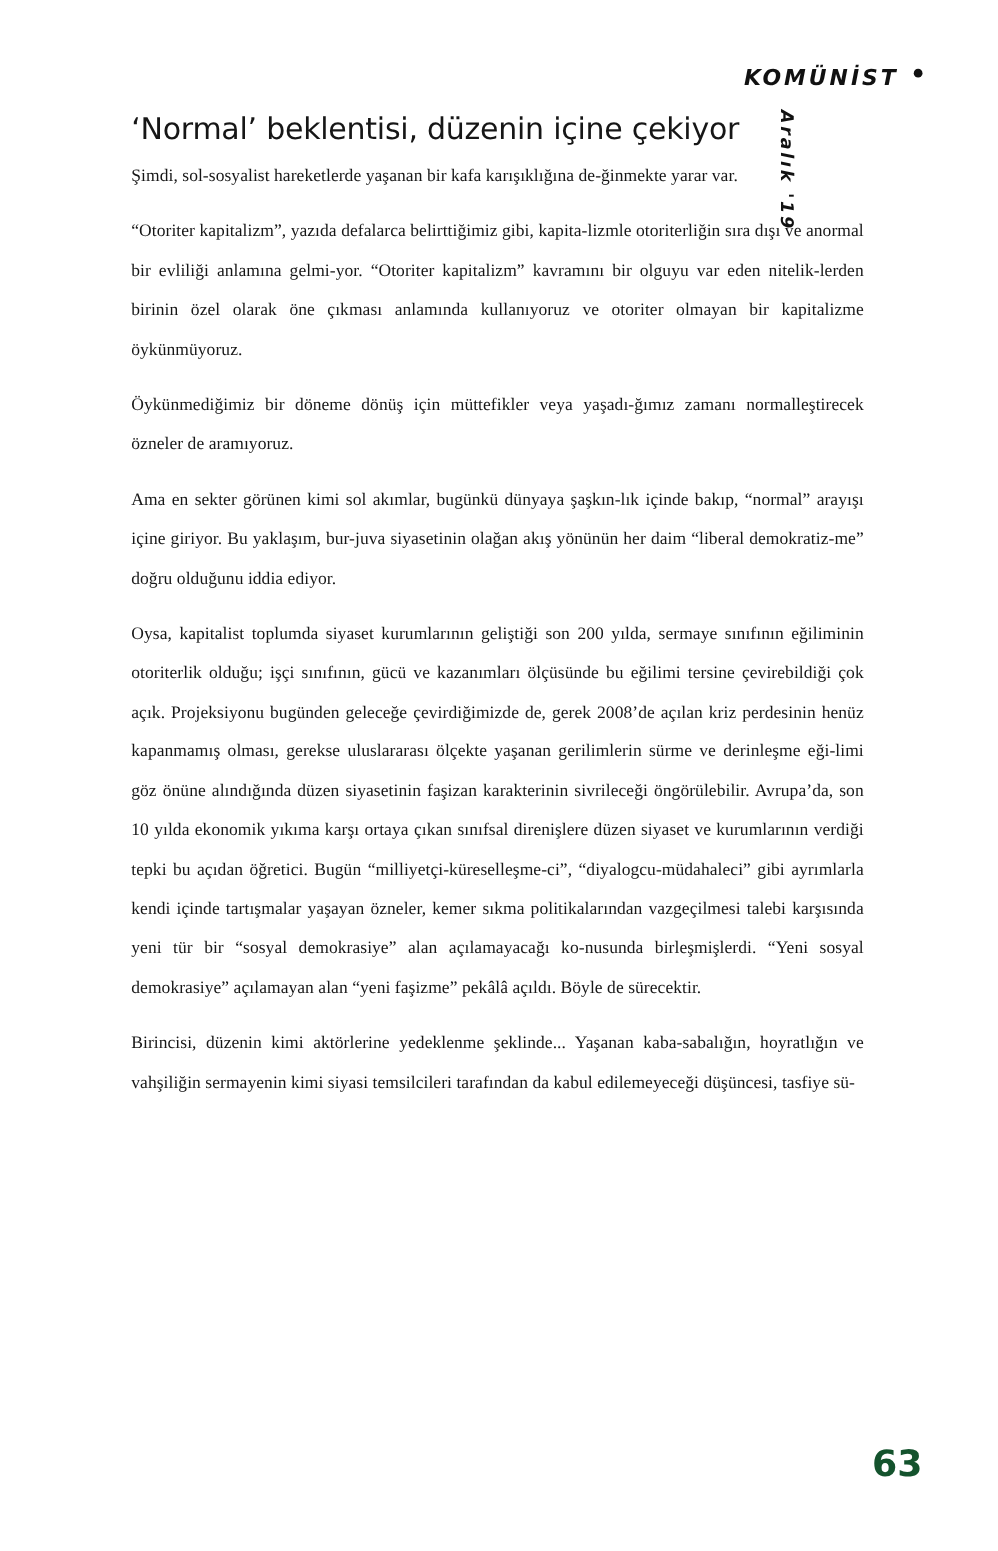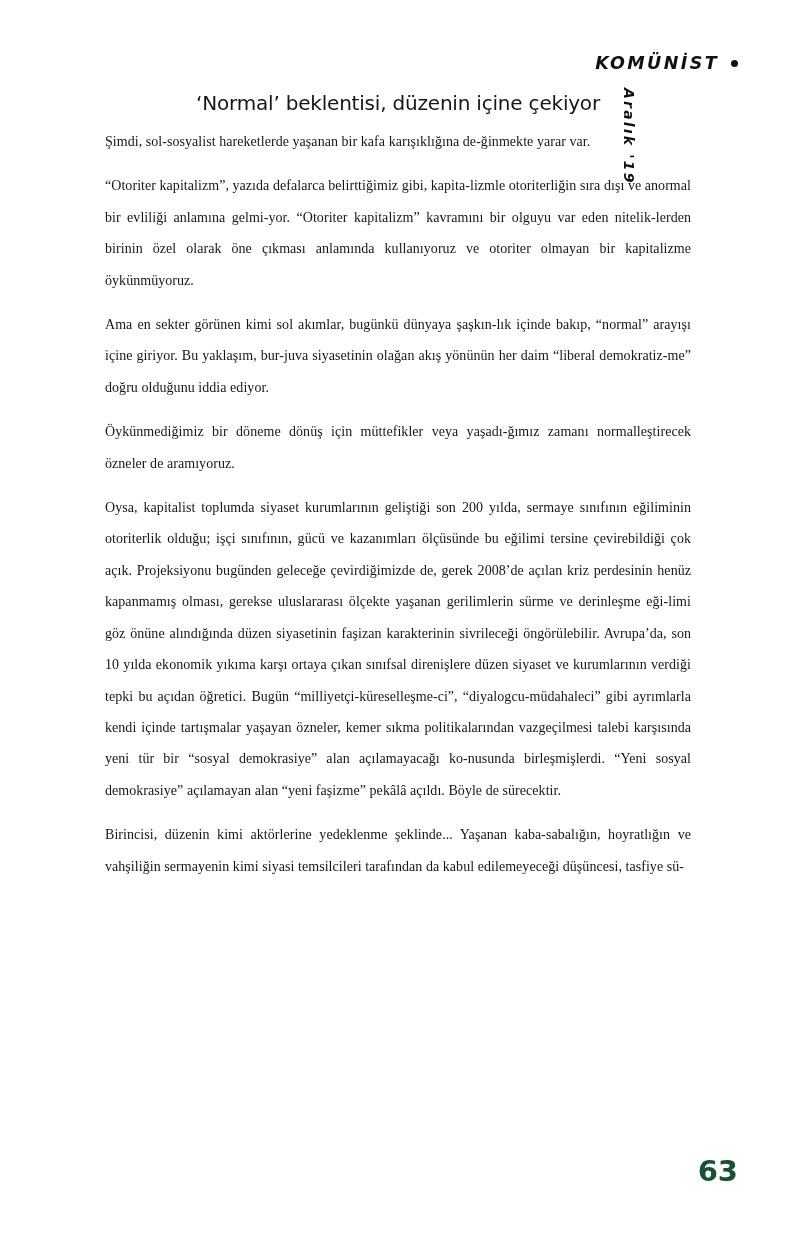--- a/index.html
+++ b/index.html
@@ -21,21 +21,21 @@
     inset: 0;
     background: #ffffff;
   }
 
   
   .running-head {
     position: absolute;
     top: 55px;
     right: 60px;
     display: flex;
-    align-items: center;
+    align-items: flex-start;
     gap: 12px;
   }
   .running-head-title {
     font-family: "DejaVu Sans", sans-serif;
     font-style: italic;
     font-weight: 700;
     font-size: 17.5px;
     letter-spacing: 2.4px;
     color: #111111;
     line-height: 1;
@@ -72,27 +72,26 @@
   .column {
     position: absolute;
     left: 105px;
     top: 88px;
     width: 586px;
   }
 
   .article-title {
     font-family: "DejaVu Sans", sans-serif;
     font-weight: 400;
-    font-size: 20px;
+    font-size: 24px;
     line-height: 30px;
     letter-spacing: -0.2px;
     color: #161616;
     margin: 0 0 8px 0;
     white-space: nowrap;
-    text-align: center;
   }
 
   p.body-par {
     margin: 0 0 13px 0;
     font-family: "Liberation Serif", serif;
     font-size: 14px;
     line-height: 31.4px;
     text-align: justify;
     text-justify: inter-word;
     hyphens: manual;
@@ -124,22 +123,22 @@
   </div>
 
   <div class="running-head-date">Aralık '19</div>
 
   <div class="column">
 
     <h1 class="article-title">‘Normal’ beklentisi, düzenin içine çekiyor</h1>
 
     <p class="body-par">Şimdi, sol-sosyalist hareketlerde yaşanan bir kafa karışıklığına de-ğinmekte yarar var.</p>
     <p class="body-par">“Otoriter kapitalizm”, yazıda defalarca belirttiğimiz gibi, kapita-lizmle otoriterliğin sıra dışı ve anormal bir evliliği anlamına gelmi-yor. “Otoriter kapitalizm” kavramını bir olguyu var eden nitelik-lerden birinin özel olarak öne çıkması anlamında kullanıyoruz ve otoriter olmayan bir kapitalizme öykünmüyoruz.</p>
+    <p class="body-par">Öykünmediğimiz bir döneme dönüş için müttefikler veya yaşadı-ğımız zamanı normalleştirecek özneler de aramıyoruz.</p>
     <p class="body-par">Ama en sekter görünen kimi sol akımlar, bugünkü dünyaya şaşkın-lık içinde bakıp, “normal” arayışı içine giriyor. Bu yaklaşım, bur-juva siyasetinin olağan akış yönünün her daim “liberal demokratiz-me” doğru olduğunu iddia ediyor.</p>
-    <p class="body-par">Öykünmediğimiz bir döneme dönüş için müttefikler veya yaşadı-ğımız zamanı normalleştirecek özneler de aramıyoruz.</p>
     <p class="body-par">Oysa, kapitalist toplumda siyaset kurumlarının geliştiği son 200 yılda, sermaye sınıfının eğiliminin otoriterlik olduğu; işçi sınıfının, gücü ve kazanımları ölçüsünde bu eğilimi tersine çevirebildiği çok açık. Projeksiyonu bugünden geleceğe çevirdiğimizde de, gerek 2008’de açılan kriz perdesinin henüz kapanmamış olması, gerekse uluslararası ölçekte yaşanan gerilimlerin sürme ve derinleşme eği-limi göz önüne alındığında düzen siyasetinin faşizan karakterinin sivrileceği öngörülebilir. Avrupa’da, son 10 yılda ekonomik yıkıma karşı ortaya çıkan sınıfsal direnişlere düzen siyaset ve kurumlarının verdiği tepki bu açıdan öğretici. Bugün “milliyetçi-küreselleşme-ci”, “diyalogcu-müdahaleci” gibi ayrımlarla kendi içinde tartışmalar yaşayan özneler, kemer sıkma politikalarından vazgeçilmesi talebi karşısında yeni tür bir “sosyal demokrasiye” alan açılamayacağı ko-nusunda birleşmişlerdi. “Yeni sosyal demokrasiye” açılamayan alan “yeni faşizme” pekâlâ açıldı. Böyle de sürecektir.</p>
     <p class="body-par">Birincisi, düzenin kimi aktörlerine yedeklenme şeklinde... Yaşanan kaba-sabalığın, hoyratlığın ve vahşiliğin sermayenin kimi siyasi temsilcileri tarafından da kabul edilemeyeceği düşüncesi, tasfiye sü-</p>
 
   </div>
 
   <div class="folio">63</div>
 
 </div>
 
 </body></html>

